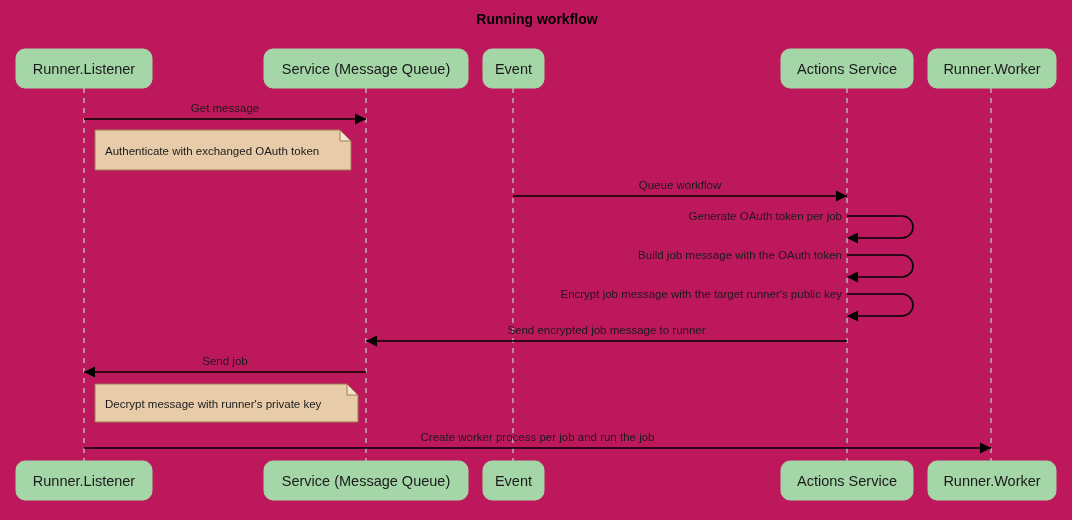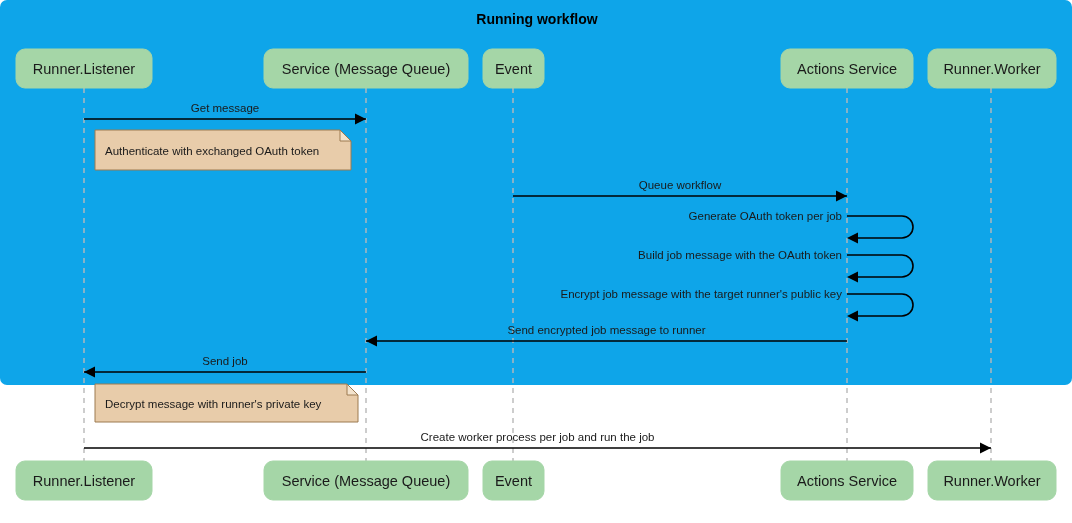--- a/index.html
+++ b/index.html
@@ -9,23 +9,22 @@
   }
   body {
     font-family: "Liberation Sans", sans-serif;
     width: 1072px;
     height: 523px;
     overflow: hidden;
   }
   #diagram-root {
     position: relative;
     width: 1072px;
-    height: 385px;
-    background: #0ea5e9;
-    border-radius: 7px;
+    height: 520px;
+    background: #be185d;
   }
   svg#seq-svg {
     display: block;
     width: 1072px;
     height: 523px;
   }
   .diagram-title {
     font-family: "Liberation Sans", sans-serif;
     font-size: 14px;
     font-weight: bold;

